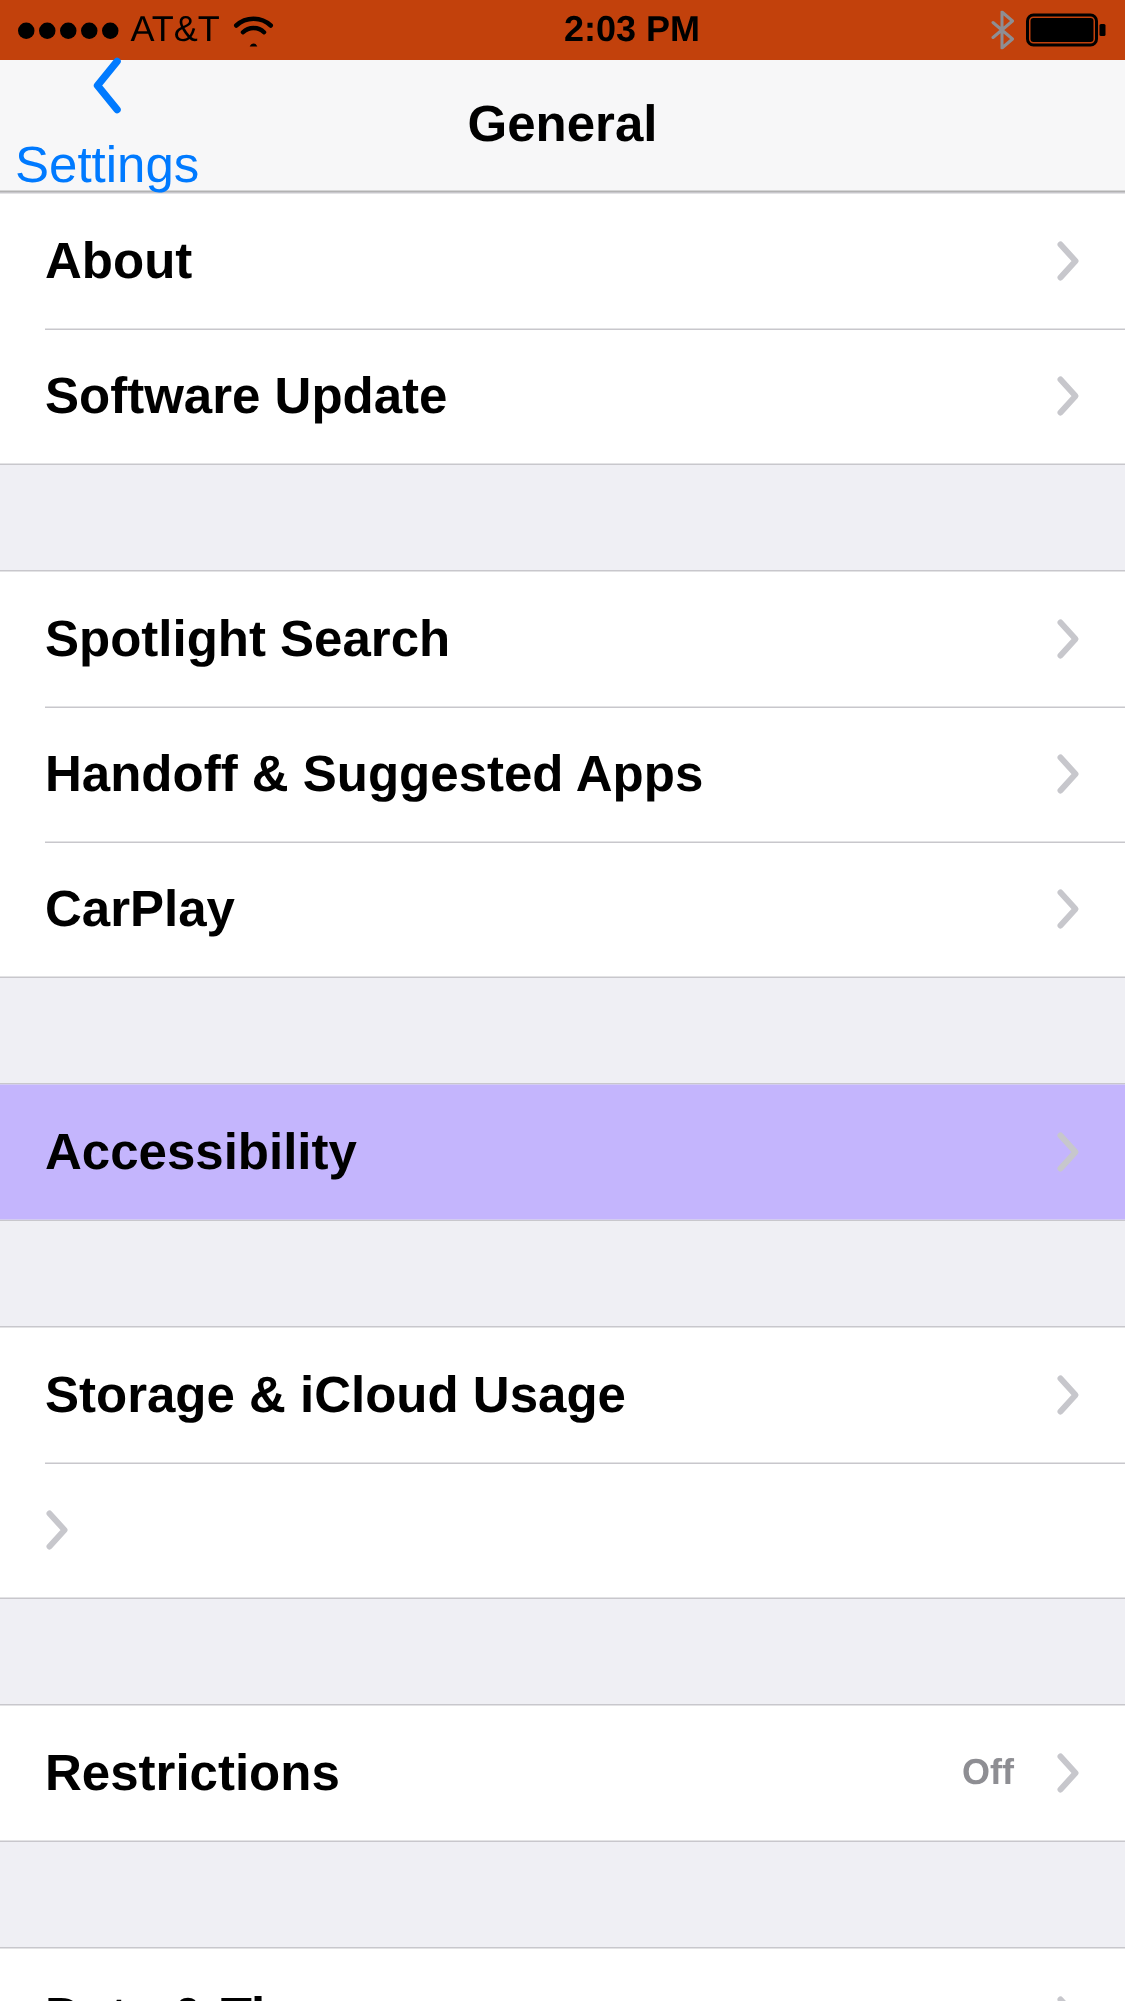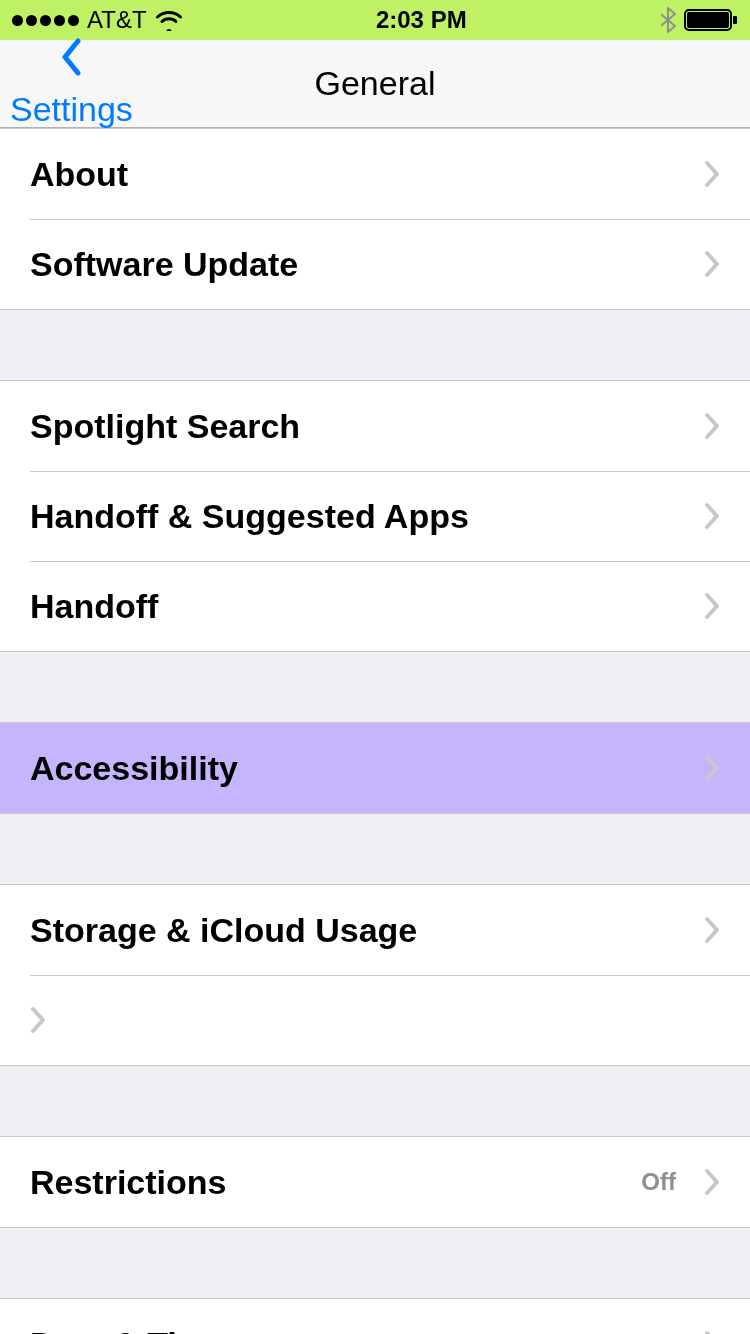--- a/index.html
+++ b/index.html
@@ -6,21 +6,21 @@
   html, body {
     width: 750px;
     height: 1334px;
     font-family: -apple-system, "Helvetica Neue", Helvetica, Arial, sans-serif;
     background: #efeff4;
     color: #000;
     overflow: hidden;
   }
   .status-bar {
     height: 40px;
-    background: #bef264;
+    background: #c2410c;
     display: flex;
     align-items: center;
     justify-content: space-between;
     padding: 0 12px;
     font-size: 24px;
     font-weight: 500;
   }
   .status-left, .status-right { display: flex; align-items: center; gap: 8px; }
   .status-center { font-weight: 600; }
   .dots { display: flex; gap: 3px; align-items: center; }
@@ -38,21 +38,21 @@
   .nav-back {
     position: absolute;
     left: 10px;
     display: flex;
     align-items: center;
     color: #007aff;
     font-size: 34px;
     gap: 6px;
     flex-direction: column;
   }
-  .nav-title { font-size: 34px; font-weight: 400; }
+  .nav-title { font-size: 34px; font-weight: 700; }
   .list { width: 100%; }
   .group {
     background: #fff;
     border-top: 1px solid #c8c7cc;
     border-bottom: 1px solid #c8c7cc;
   }
   .spacer { height: 70px; }
   .row {
     min-height: 90px;
     display: flex;
@@ -157,21 +157,21 @@
       </div>
       <div class="row">
         <span class="row-label">Handoff &amp; Suggested Apps</span>
         <span>
           <svg class="chevron-svg" width="16" height="28" viewBox="0 0 16 28">
             <polyline points="3,3 13,14 3,25" fill="none" stroke="#c7c7cc" stroke-width="4" stroke-linecap="round" stroke-linejoin="round"></polyline>
           </svg>
         </span>
       </div>
       <div class="row">
-        <span class="row-label">Handoff</span>
+        <span class="row-label">CarPlay</span>
         <span>
           <svg class="chevron-svg" width="16" height="28" viewBox="0 0 16 28">
             <polyline points="3,3 13,14 3,25" fill="none" stroke="#c7c7cc" stroke-width="4" stroke-linecap="round" stroke-linejoin="round"></polyline>
           </svg>
         </span>
       </div>
     </div>
     <div class="spacer"></div>
     <div class="group">
       <div class="row highlight">

